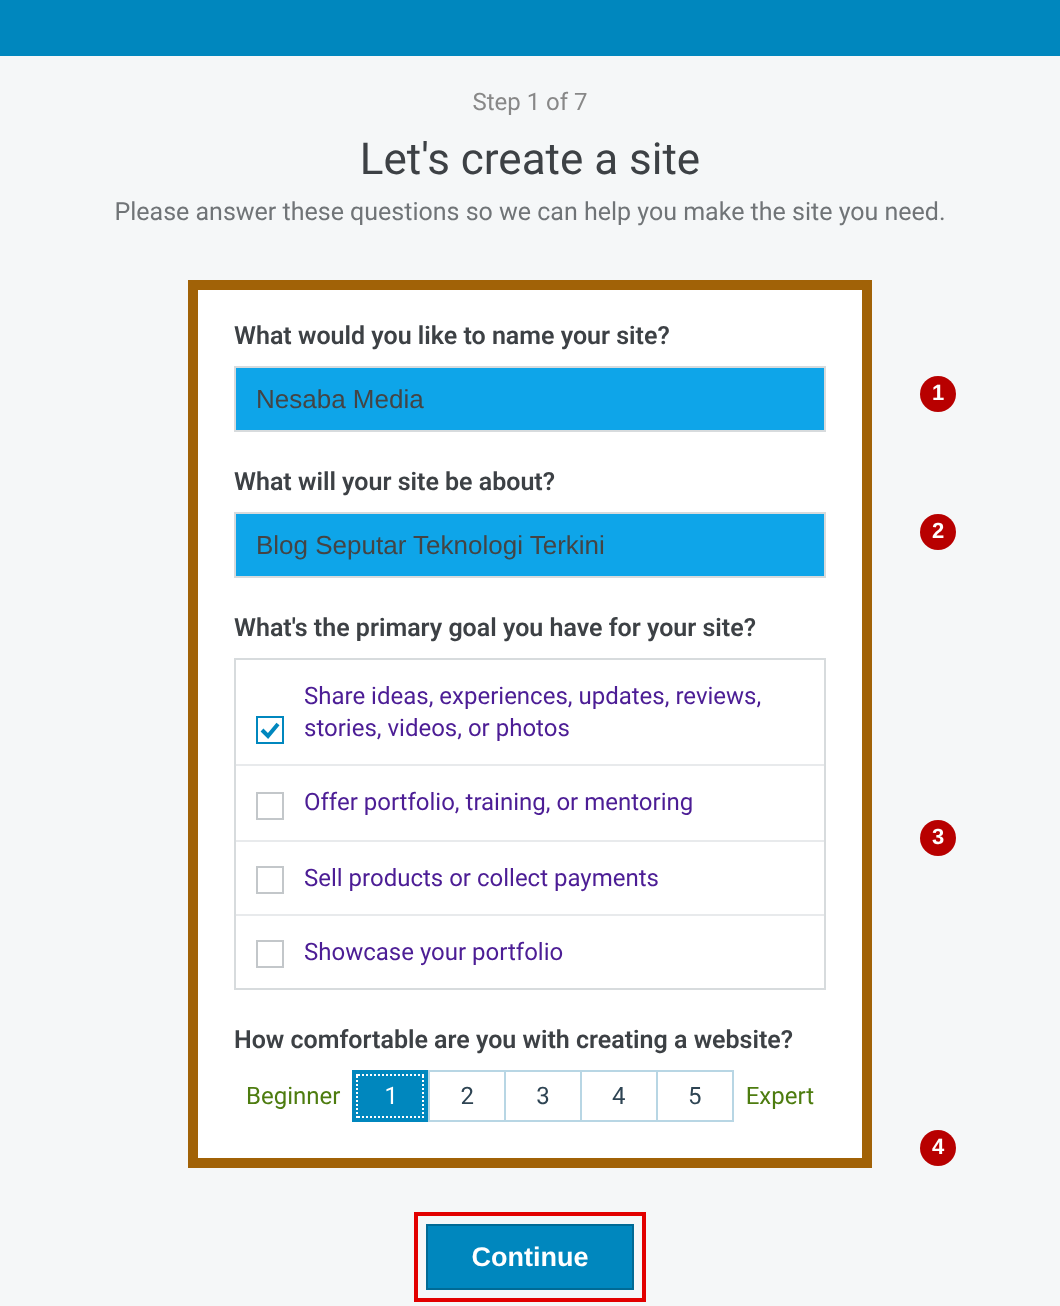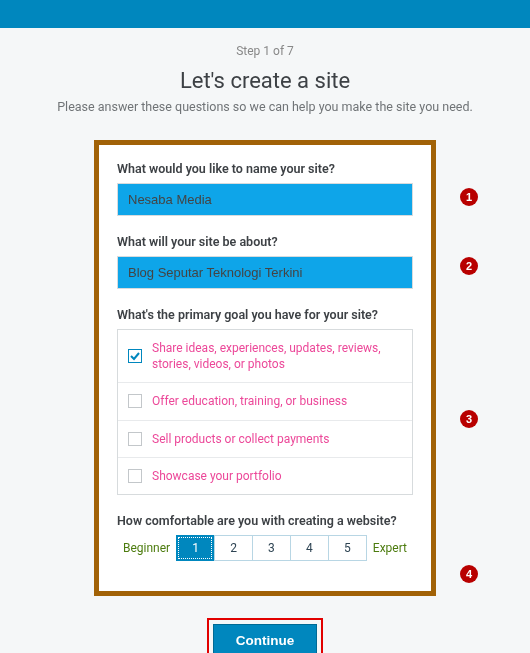--- a/index.html
+++ b/index.html
@@ -61,24 +61,24 @@
     font-size: 13px;
     padding: 8px 10px;
     color: #444;
     outline: none;
   }
   .option-group {
     border: 1px solid #d7dbdd;
   }
   .option-row {
     display: flex;
-    align-items: center;
+    align-items: flex-end;
     padding: 10px 10px;
     font-size: 12px;
-    color: #ec4899;
+    color: #4c1d95;
     border-bottom: 1px solid #e8eaec;
     cursor: pointer;
   }
   .option-row:last-child { border-bottom: none; }
   .check {
     width: 14px;
     height: 14px;
     border: 1px solid #c3c7ca;
     margin-right: 10px;
     flex: 0 0 14px;
@@ -190,34 +190,34 @@
           <div class="option-row">
             <span class="check checked">
               <svg width="10" height="10" viewBox="0 0 10 10">
                 <polyline points="1,5 4,8 9,2" fill="none" stroke="#0087be" stroke-width="2"></polyline>
               </svg>
             </span>
             <span class="option-text">Share ideas, experiences, updates, reviews, stories, videos, or photos</span>
           </div>
           <div class="option-row">
             <span class="check"></span>
-            <span class="option-text">Offer education, training, or business</span>
+            <span class="option-text">Offer portfolio, training, or mentoring</span>
           </div>
           <div class="option-row">
             <span class="check"></span>
             <span class="option-text">Sell products or collect payments</span>
           </div>
           <div class="option-row">
             <span class="check"></span>
             <span class="option-text">Showcase your portfolio</span>
           </div>
         </div>
     </div>
 
-    <div class="section" style="margin-bottom:12px">
+    <div class="section" style="margin-bottom:0">
       <div class="field-label">How comfortable are you with creating a website?</div>
       <div class="scale-row">
         <span class="scale-label">Beginner</span>
         <div class="scale-group" id="scale-group">
             <div class="scale-btn selected">1</div>
             <div class="scale-btn">2</div>
             <div class="scale-btn">3</div>
             <div class="scale-btn">4</div>
             <div class="scale-btn">5</div>
           </div>

